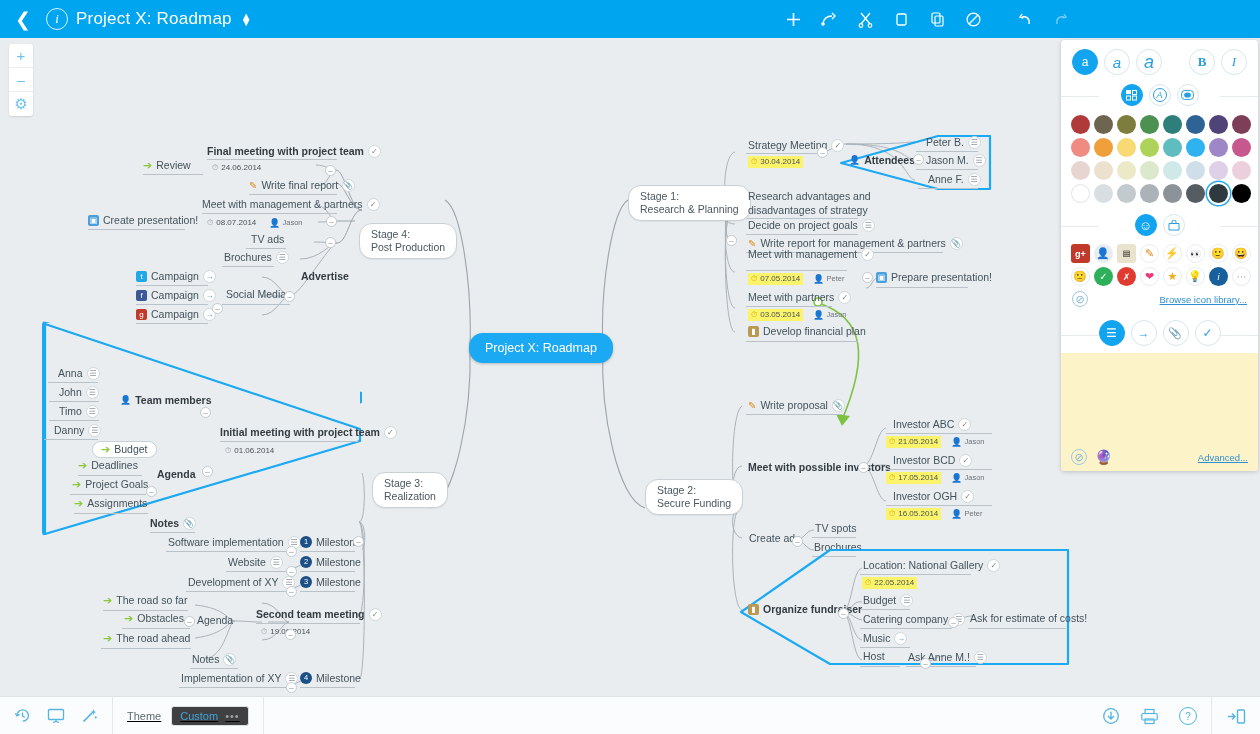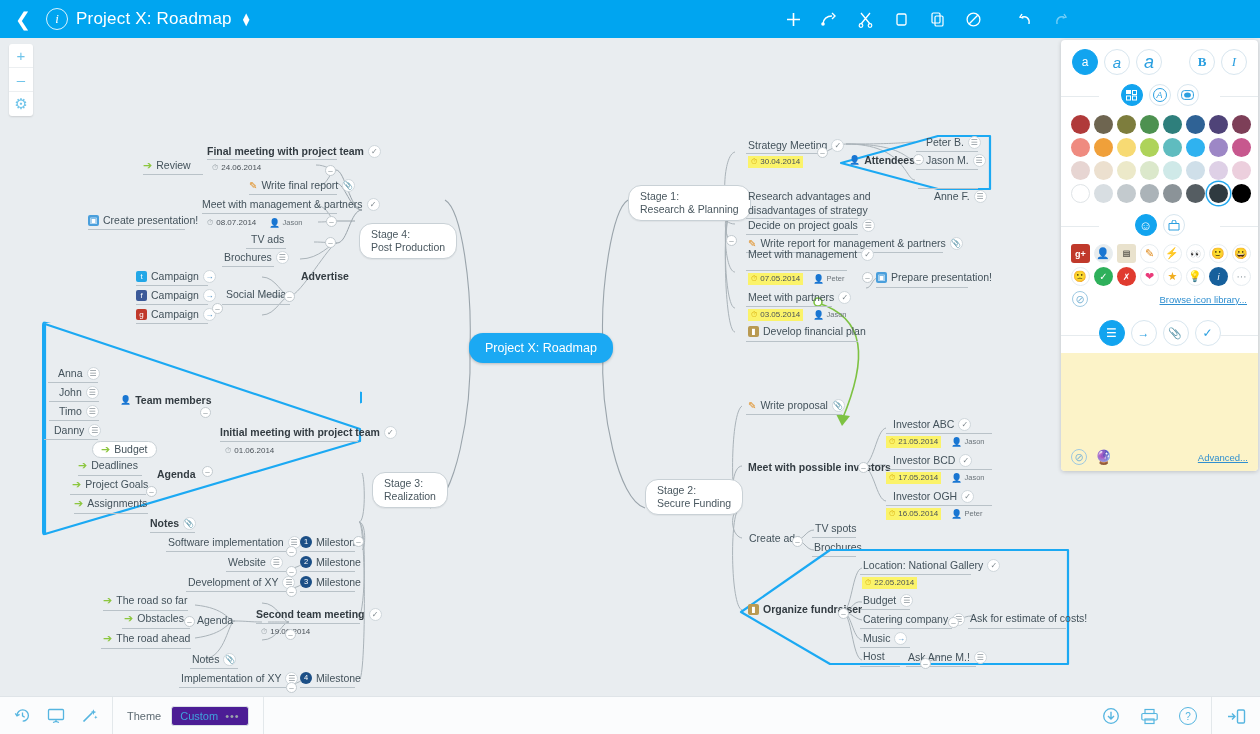--- a/index.html
+++ b/index.html
@@ -195,21 +195,21 @@
   .footer {
     position: absolute; bottom: 0; left: 0; width: 1260px; height: 38px;
     background: #fbfcfd; border-top: 1px solid #dfe4e8;
     display: flex; align-items: center;
   }
   .fgrp { display: flex; align-items: center; height: 38px; padding: 0 14px; gap: 16px; }
   .fgrp.bd { border-right: 1px solid #e3e8eb; }
   .fico { color: #55b5e0; font-size: 15px; cursor: pointer; display: flex; align-items: center; }
   .flabel { font-size: 11px; color: #5d6a72; }
   .themebtn {
-    border: 1px solid #dbe2e6; border-radius: 3px; padding: 3px 8px; background: #4c1d95;
+    border: 1px solid #dbe2e6; border-radius: 3px; padding: 3px 8px; background: #404040;
     font-size: 11px; color: #3fa3dd; display: flex; align-items: center; gap: 7px; cursor: pointer;
   }
   .themebtn .dots { color: #9aa4ab; font-size: 11px; letter-spacing: 1px; }
   .fmsg { font-size: 11px; color: #5d6a72; }
   .fmsg a { color: #3fa3dd; text-decoration: none; }
   .fright { position: absolute; right: 0; top: 0; height: 38px; display: flex; align-items: center; }
   .fright .fgrp { gap: 20px; }
   .circo {
     width: 18px; height: 18px; border-radius: 50%; border: 1.3px solid #55b5e0; color: #55b5e0;
     display: flex; align-items: center; justify-content: center; font-size: 10px; cursor: pointer;
@@ -685,21 +685,21 @@
     <div class="node" style="left:926px; top:98px;">
       <span class="nlabel">Peter B.</span>
       <span class="listico">☰</span>
     </div>
     <div class="ul" style="left:916px; top:113px; width:62px;"></div>
     <div class="node" style="left:926px; top:116px;">
       <span class="nlabel">Jason M.</span>
       <span class="listico">☰</span>
     </div>
     <div class="ul" style="left:916px; top:131px; width:62px;"></div>
-    <div class="node" style="left:928px; top:152px;margin-left:6px;">
+    <div class="node" style="left:928px; top:135px;">
       <span class="nlabel">Anne F.</span>
       <span class="listico">☰</span>
     </div>
     <div class="ul" style="left:918px; top:150px; width:60px;"></div>
 
     <div class="node" style="left:748px; top:153px; display:block;">
       <div class="nlabel" style="margin-bottom:3px;">Research advantages and</div>
       <div class="nlabel">disadvantages of strategy</div>
     </div>
     <div class="ul" style="left:746px; top:180px; width:112px;"></div>
@@ -1043,21 +1043,21 @@
           </svg>
       </span>
       <span class="fico">
         <svg width="17" height="17" viewBox="0 0 17 17">
             <path d="M2.5 14.5L11 6" stroke="#55b5e0" stroke-width="1.7"></path>
             <path d="M12.4 2.3l.8 2 2 .8-2 .8-.8 2-.8-2-2-.8 2-.8z" fill="#55b5e0"></path>
             <path d="M14.8 8.6l.5 1.2 1.2.5-1.2.5-.5 1.2-.5-1.2-1.2-.5 1.2-.5z" fill="#55b5e0"></path>
           </svg>
       </span>
     </div>
-    <div class="fgrp bd" style="gap:10px;">
+    <div class="fgrp bd" style="gap:10px;text-decoration:underline;">
       <span class="flabel">Theme</span>
       <span class="themebtn">
         <span>Custom</span>
         <span class="dots">•••</span>
       </span>
     </div>
 
     <div class="fright">
       <div class="fgrp bd">
         <span class="fico">

